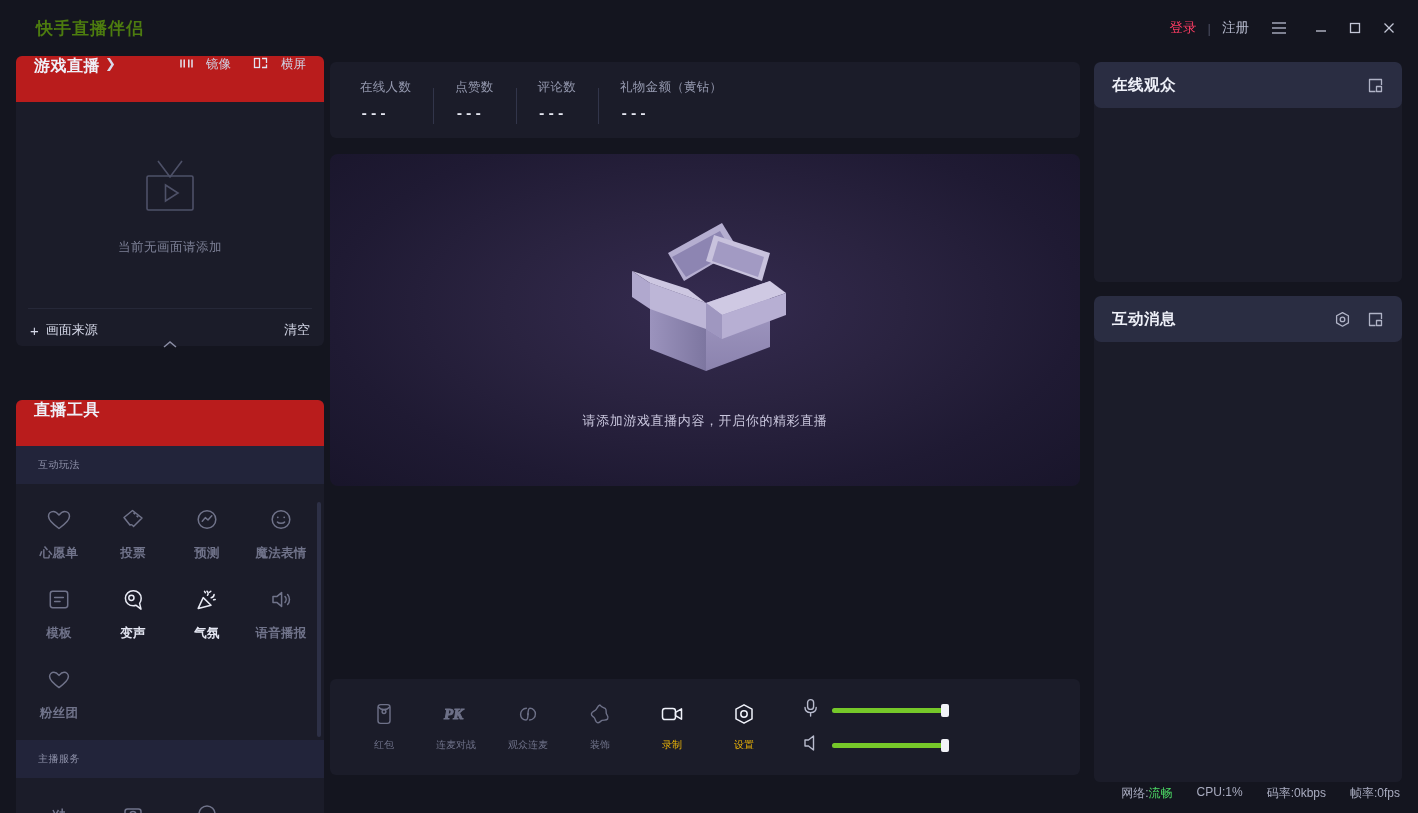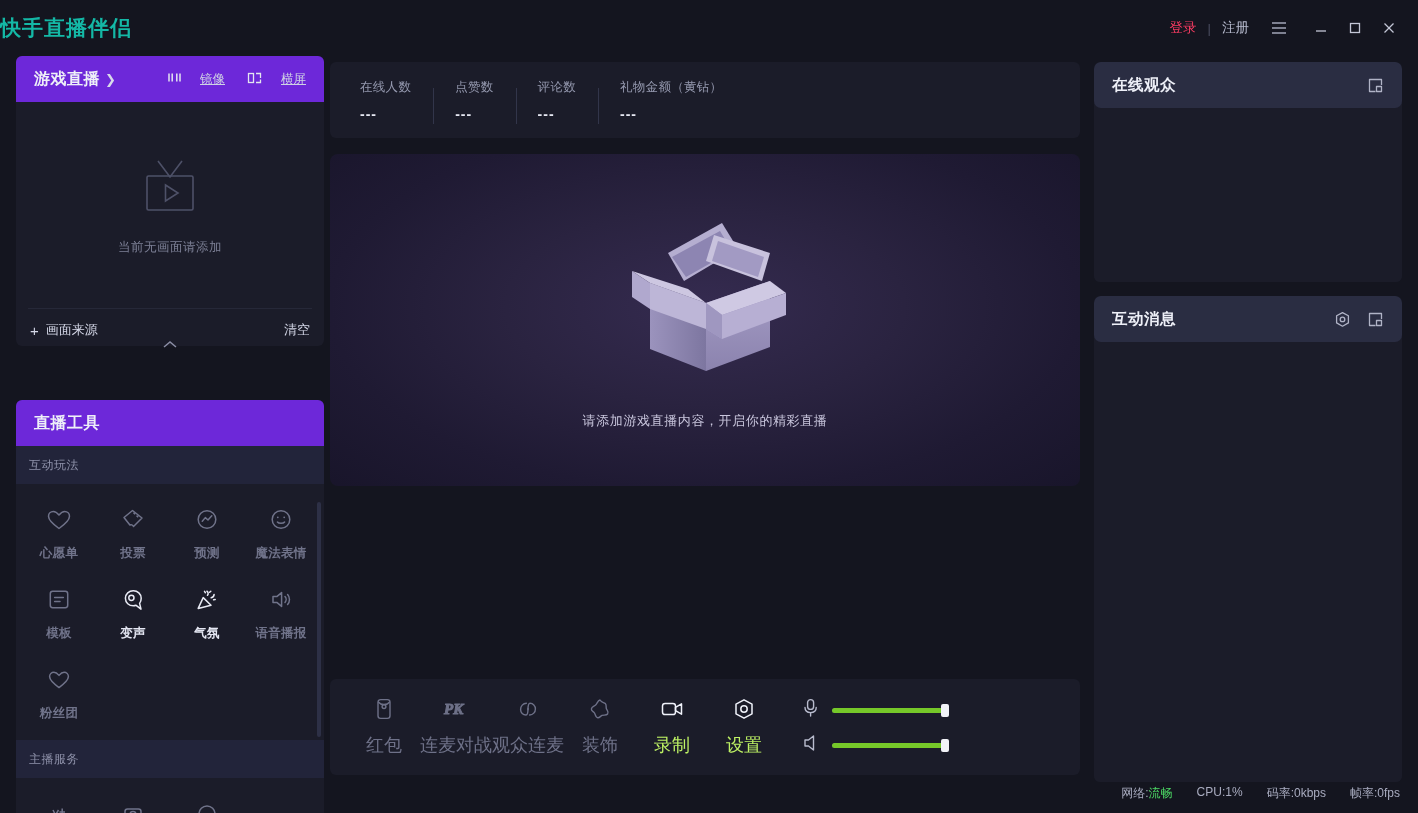--- a/index.html
+++ b/index.html
@@ -12,22 +12,23 @@
   }
   .app { position: relative; width: 1418px; height: 813px; background: #14151f; }
 
   
   .titlebar {
     position: absolute; left: 0; top: 0; width: 1418px; height: 56px;
     background: #14151f;
     display: flex; align-items: center;
   }
   .brand {
-    font-size: 21px; font-weight: bold; letter-spacing: 1px;
-    color: #14b8a6;
+    margin-left: 36px;
+    font-size: 17px; font-weight: bold; letter-spacing: 1px;
+    color: #4d7c0f;
   }
   .titlebar-right {
     margin-left: auto; display: flex; align-items: center; height: 100%;
     padding-right: 12px;
   }
   .auth-login { color: #fa3b62; font-size: 13.5px; padding: 4px 3px; cursor: pointer; }
   .auth-sep { color: #4a4d60; font-size: 13px; margin: 0 8px; }
   .auth-reg { color: #b9bdd0; font-size: 13.5px; padding: 4px 3px; cursor: pointer; }
   .tb-icon {
     width: 34px; height: 34px; display: flex; align-items: center; justify-content: center;
@@ -40,29 +41,29 @@
             color: #c3c6d6; cursor: pointer; }
 
   
   .left-col {
     position: absolute; left: 16px; top: 56px; width: 308px; height: 757px;
   }
   .panel-card {
     background: #1b1c29; border-radius: 6px; overflow: hidden;
   }
   .panel-head {
-    height: 46px; background: #6d28d9; display: flex; align-items: center;
+    height: 46px; background: #b91c1c; display: flex; align-items: flex-start;
     padding: 0 18px;
   }
   .panel-head .title {
     font-size: 16px; font-weight: bold; color: #eef0f8; letter-spacing: .5px;
   }
   .chev-r { margin-left: 5px; color: #d8daea; font-size: 13px; }
   .head-tools { margin-left: auto; display: flex; align-items: center; gap: 22px; }
-  .head-tool { display:flex; align-items:center; gap:18px; color:#cfd2e4; font-size:12.5px; cursor:pointer;text-decoration:underline; }
+  .head-tool { display:flex; align-items:center; gap:12px; color:#cfd2e4; font-size:12.5px; cursor:pointer; }
 
   
   .source-card { position: absolute; left:0; top:0; width: 308px; height: 290px; }
   .source-body {
     height: 206px; display:flex; flex-direction:column; align-items:center; justify-content:center;
     background: #1b1c29;
   }
   .empty-tv { margin-bottom: 14px; }
   .empty-text { font-size: 12.5px; color: #7d8096; letter-spacing:.5px; }
   .source-div { height:1px; background:#262838; margin:0 12px; }
@@ -77,22 +78,22 @@
     display:flex; align-items:center; justify-content:center; cursor:pointer;
   }
 
   
   .tools-card {
     position:absolute; left:0; top:304px; width:308px; height:453px;
     background:#1b1c29; border-radius:6px 6px 0 0; overflow:hidden;margin-top:40px;
   }
   .tools-scroll { position:relative; height: 407px; overflow:hidden; }
   .sect-head {
-    height: 38px; display:flex; align-items:center; padding: 0 13px;
-    background:#22243a; color:#9093ab; font-size:12px; letter-spacing:.5px;
+    height: 38px; display:flex; align-items:center; padding: 0 22px;
+    background:#22243a; color:#9093ab; font-size:10px; letter-spacing:.5px;
   }
   .grid {
     display:grid; grid-template-columns: repeat(4, 1fr);
     padding: 14px 6px 6px 6px; row-gap: 4px;
   }
   .tool {
     display:flex; flex-direction:column; align-items:center; gap:9px;
     padding: 10px 0 12px 0; cursor:pointer;font-weight:bold;
   }
   .tool .lbl { font-size:12.5px; letter-spacing:.3px; }
@@ -104,21 +105,21 @@
     position:absolute; right:3px; top:56px; width:4px; height:235px;
     background:#2d3046; border-radius:2px;
   }
 
   
   .center-col { position:absolute; left:330px; top:62px; width:750px; height:713px; }
   .stats {
     height: 76px; background:#1b1c29; border-radius:6px;
     display:flex; align-items:center; padding: 0 8px;
   }
-  .stat { position:relative; padding: 0 22px 0 22px; min-width: 72px; }
+  .stat { position:relative; padding: 0 22px 0 22px; min-width: 72px; font-family: Liberation Mono, monospace; }
   .stat .k { font-size:12.5px; color:#9498ae; letter-spacing:.3px; }
   .stat .v { font-size:14px; color:#e6e8f2; margin-top:10px; font-weight:bold; letter-spacing:1px;}
   .stat + .stat::before {
     content:""; position:absolute; left:0; top:9px; width:1px; height:36px; background:#32354a;
   }
   .stage-wrap {
     position:relative; margin-top: 16px; height: 332px;
     background: radial-gradient(ellipse 78% 86% at 50% 46%, #352b50 0%, #2a2340 34%, #1f1a33 64%, #161327 100%);
     border-radius: 8px; overflow:hidden;
   }
@@ -131,23 +132,23 @@
   
   .bottombar {
     position:absolute; left:0; bottom:0; width:750px; height:96px;
     background:#1b1c29; border-radius:6px; display:flex; align-items:center;
     padding: 0 18px;
   }
   .bt {
     width: 72px; display:flex; flex-direction:column; align-items:center; gap:8px;
     cursor:pointer;
   }
-  .bt .lbl { font-size:18px; }
+  .bt .lbl { font-size:10px; }
   .bt.dim { color:#6e7188; } .bt.dim svg { stroke:#6e7188; }
-  .bt.lit { color:#bef264; } .bt.lit svg { stroke:#f0f2fa; }
+  .bt.lit { color:#eab308; } .bt.lit svg { stroke:#f0f2fa; }
   .sliders { margin-left: 22px; display:flex; flex-direction:column; gap:12px; }
   .slider-row { display:flex; align-items:center; gap:13px; }
   .slider-row svg { stroke:#b8bbcd; }
   .track {
     position:relative; width: 116px; height: 5px; background:#3a3d52; border-radius:3px;
   }
   .fill { position:absolute; left:0; top:0; height:5px; background:#76c829; border-radius:3px; }
   .knob {
     position:absolute; top:-4px; width:8px; height:13px; background:#f2f3f8; border-radius:2px;
   }

